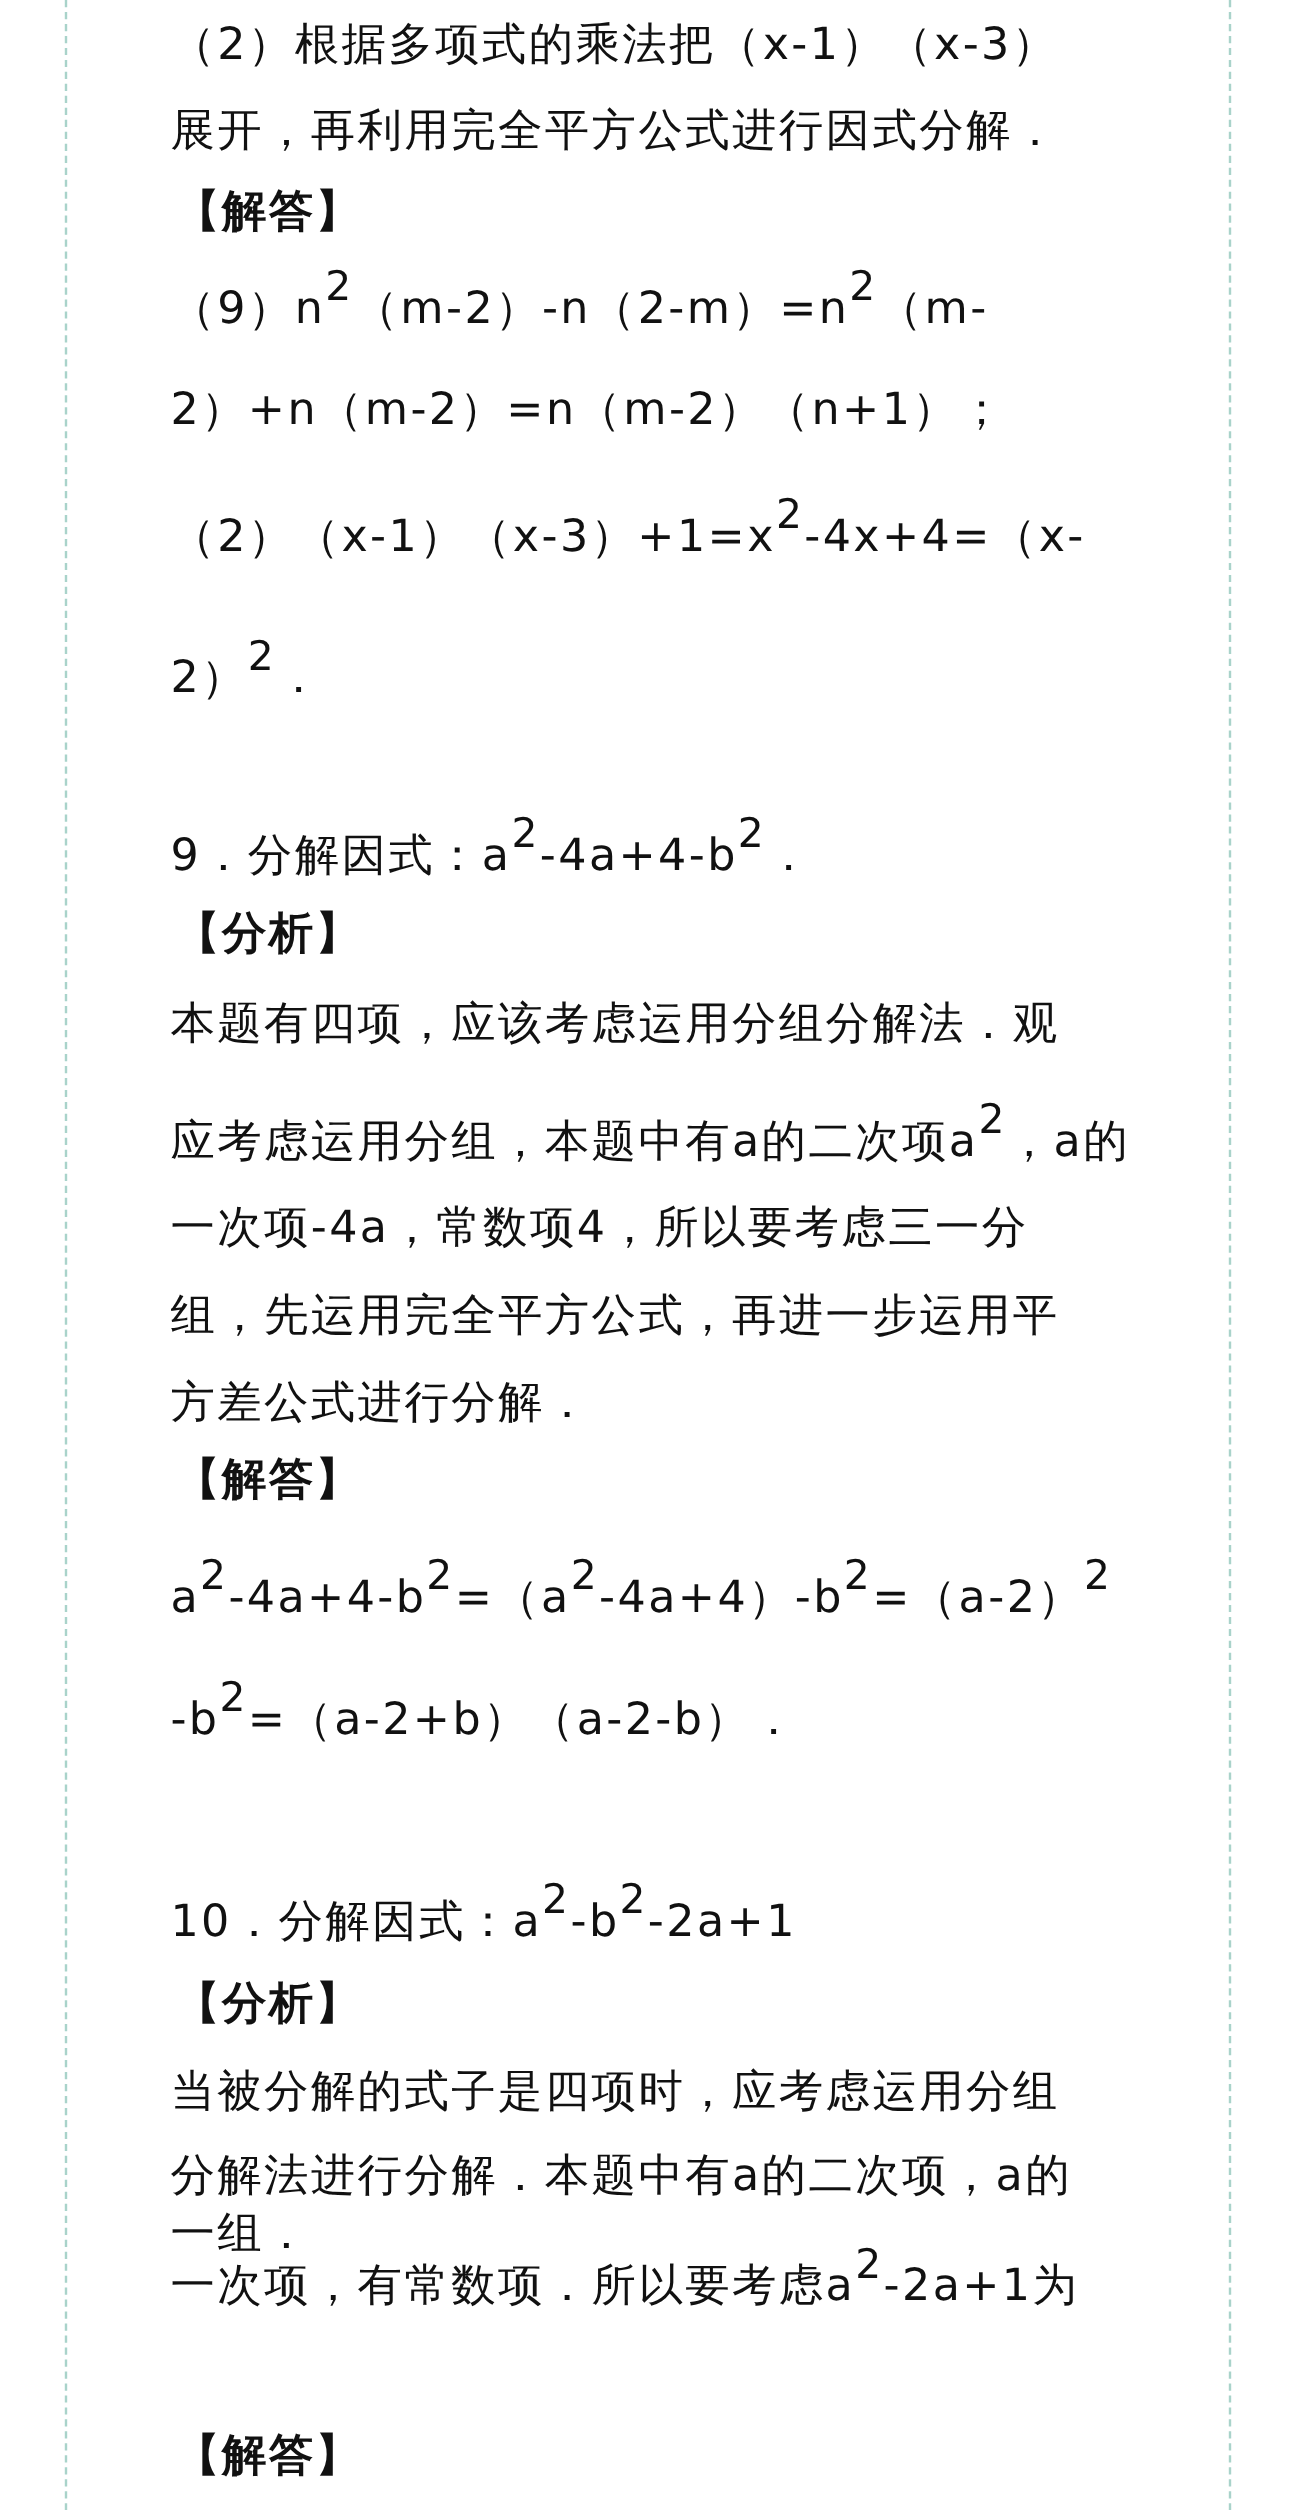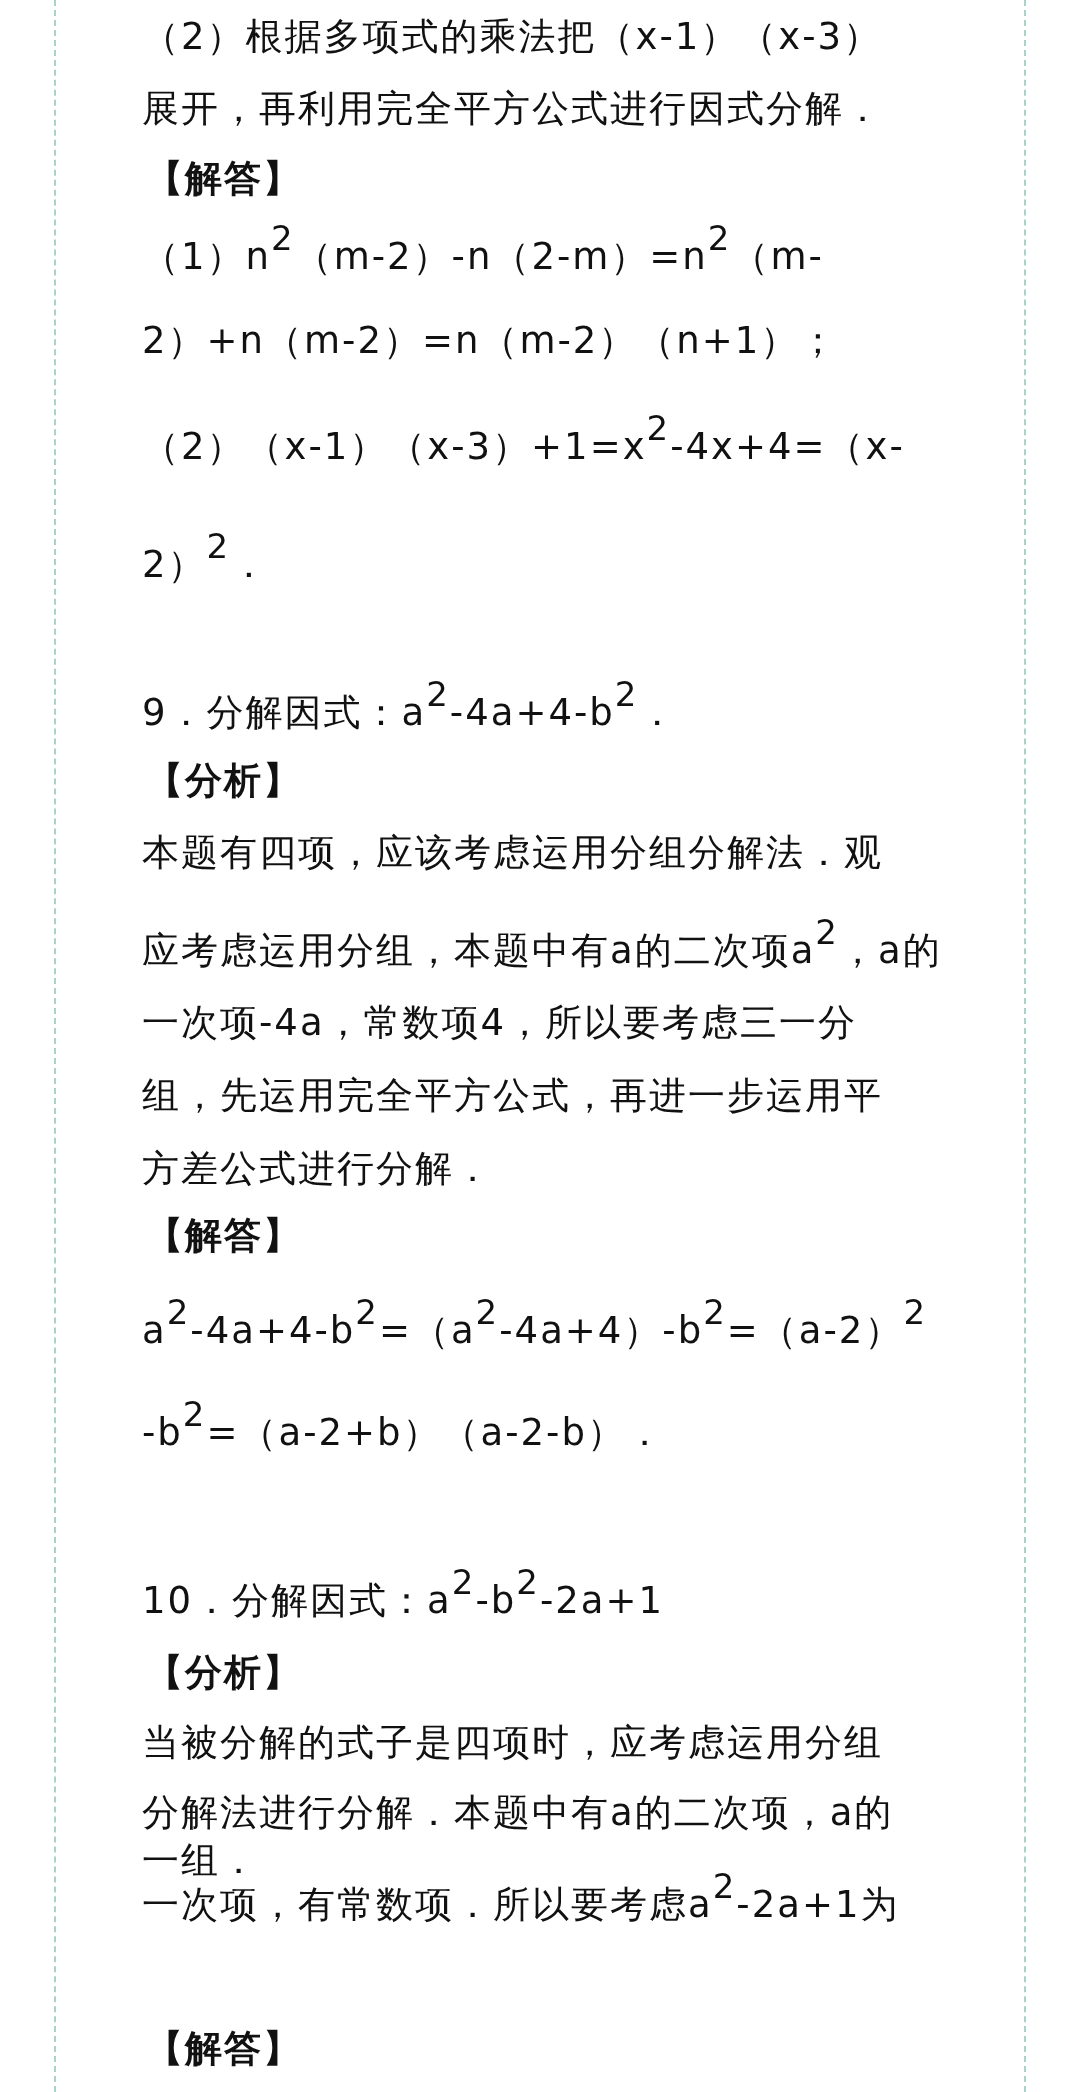--- a/index.html
+++ b/index.html
@@ -14,37 +14,37 @@
     border-left:2px dashed #a9d3ca;
   }
   .rule.left { left:54px; }
   .rule.right { left:1024px; }
   .line {
     position:absolute; left:118px; width:880px;
     font-size:37px; line-height:50px; white-space:nowrap;
     letter-spacing:2px;
     margin-left:24px;
   }
-  .line.heading { font-weight:bold; left:122px; font-size:37px; }
+  .line.heading { font-weight:bold; left:122px; font-size:37px;font-family:Liberation Mono, monospace; }
   sup { font-size:34px; position:relative; top:-6px; vertical-align:super; line-height:0; }
 </style>
 </head>
 <body>
 
 <div class="rule left"></div>
 <div class="rule right"></div>
 
 <div>
 
   <div class="line" style="top:12px">（2）根据多项式的乘法把（x-1）（x-3）</div>
   <div class="line" style="top:84px">展开，再利用完全平方公式进行因式分解．</div>
   <div class="line heading" style="top:154px">【解答】</div>
 
   <div class="line" style="top:232px">
-    <span>（1）n</span><sup>2</sup><span>（m-2）-n（2-m）=n</span><sup>2</sup><span>（m-</span>
+    <span>（9）n</span><sup>2</sup><span>（m-2）-n（2-m）=n</span><sup>2</sup><span>（m-</span>
   </div>
   <div class="line" style="top:316px">2）+n（m-2）=n（m-2）（n+1）；</div>
 
   <div class="line" style="top:422px">
     <span>（2）（x-1）（x-3）+1=x</span><sup>2</sup><span>-4x+4=（x-</span>
   </div>
   <div class="line" style="top:540px">
     <span>2）</span><sup>2</sup><span>．</span>
   </div>
 

